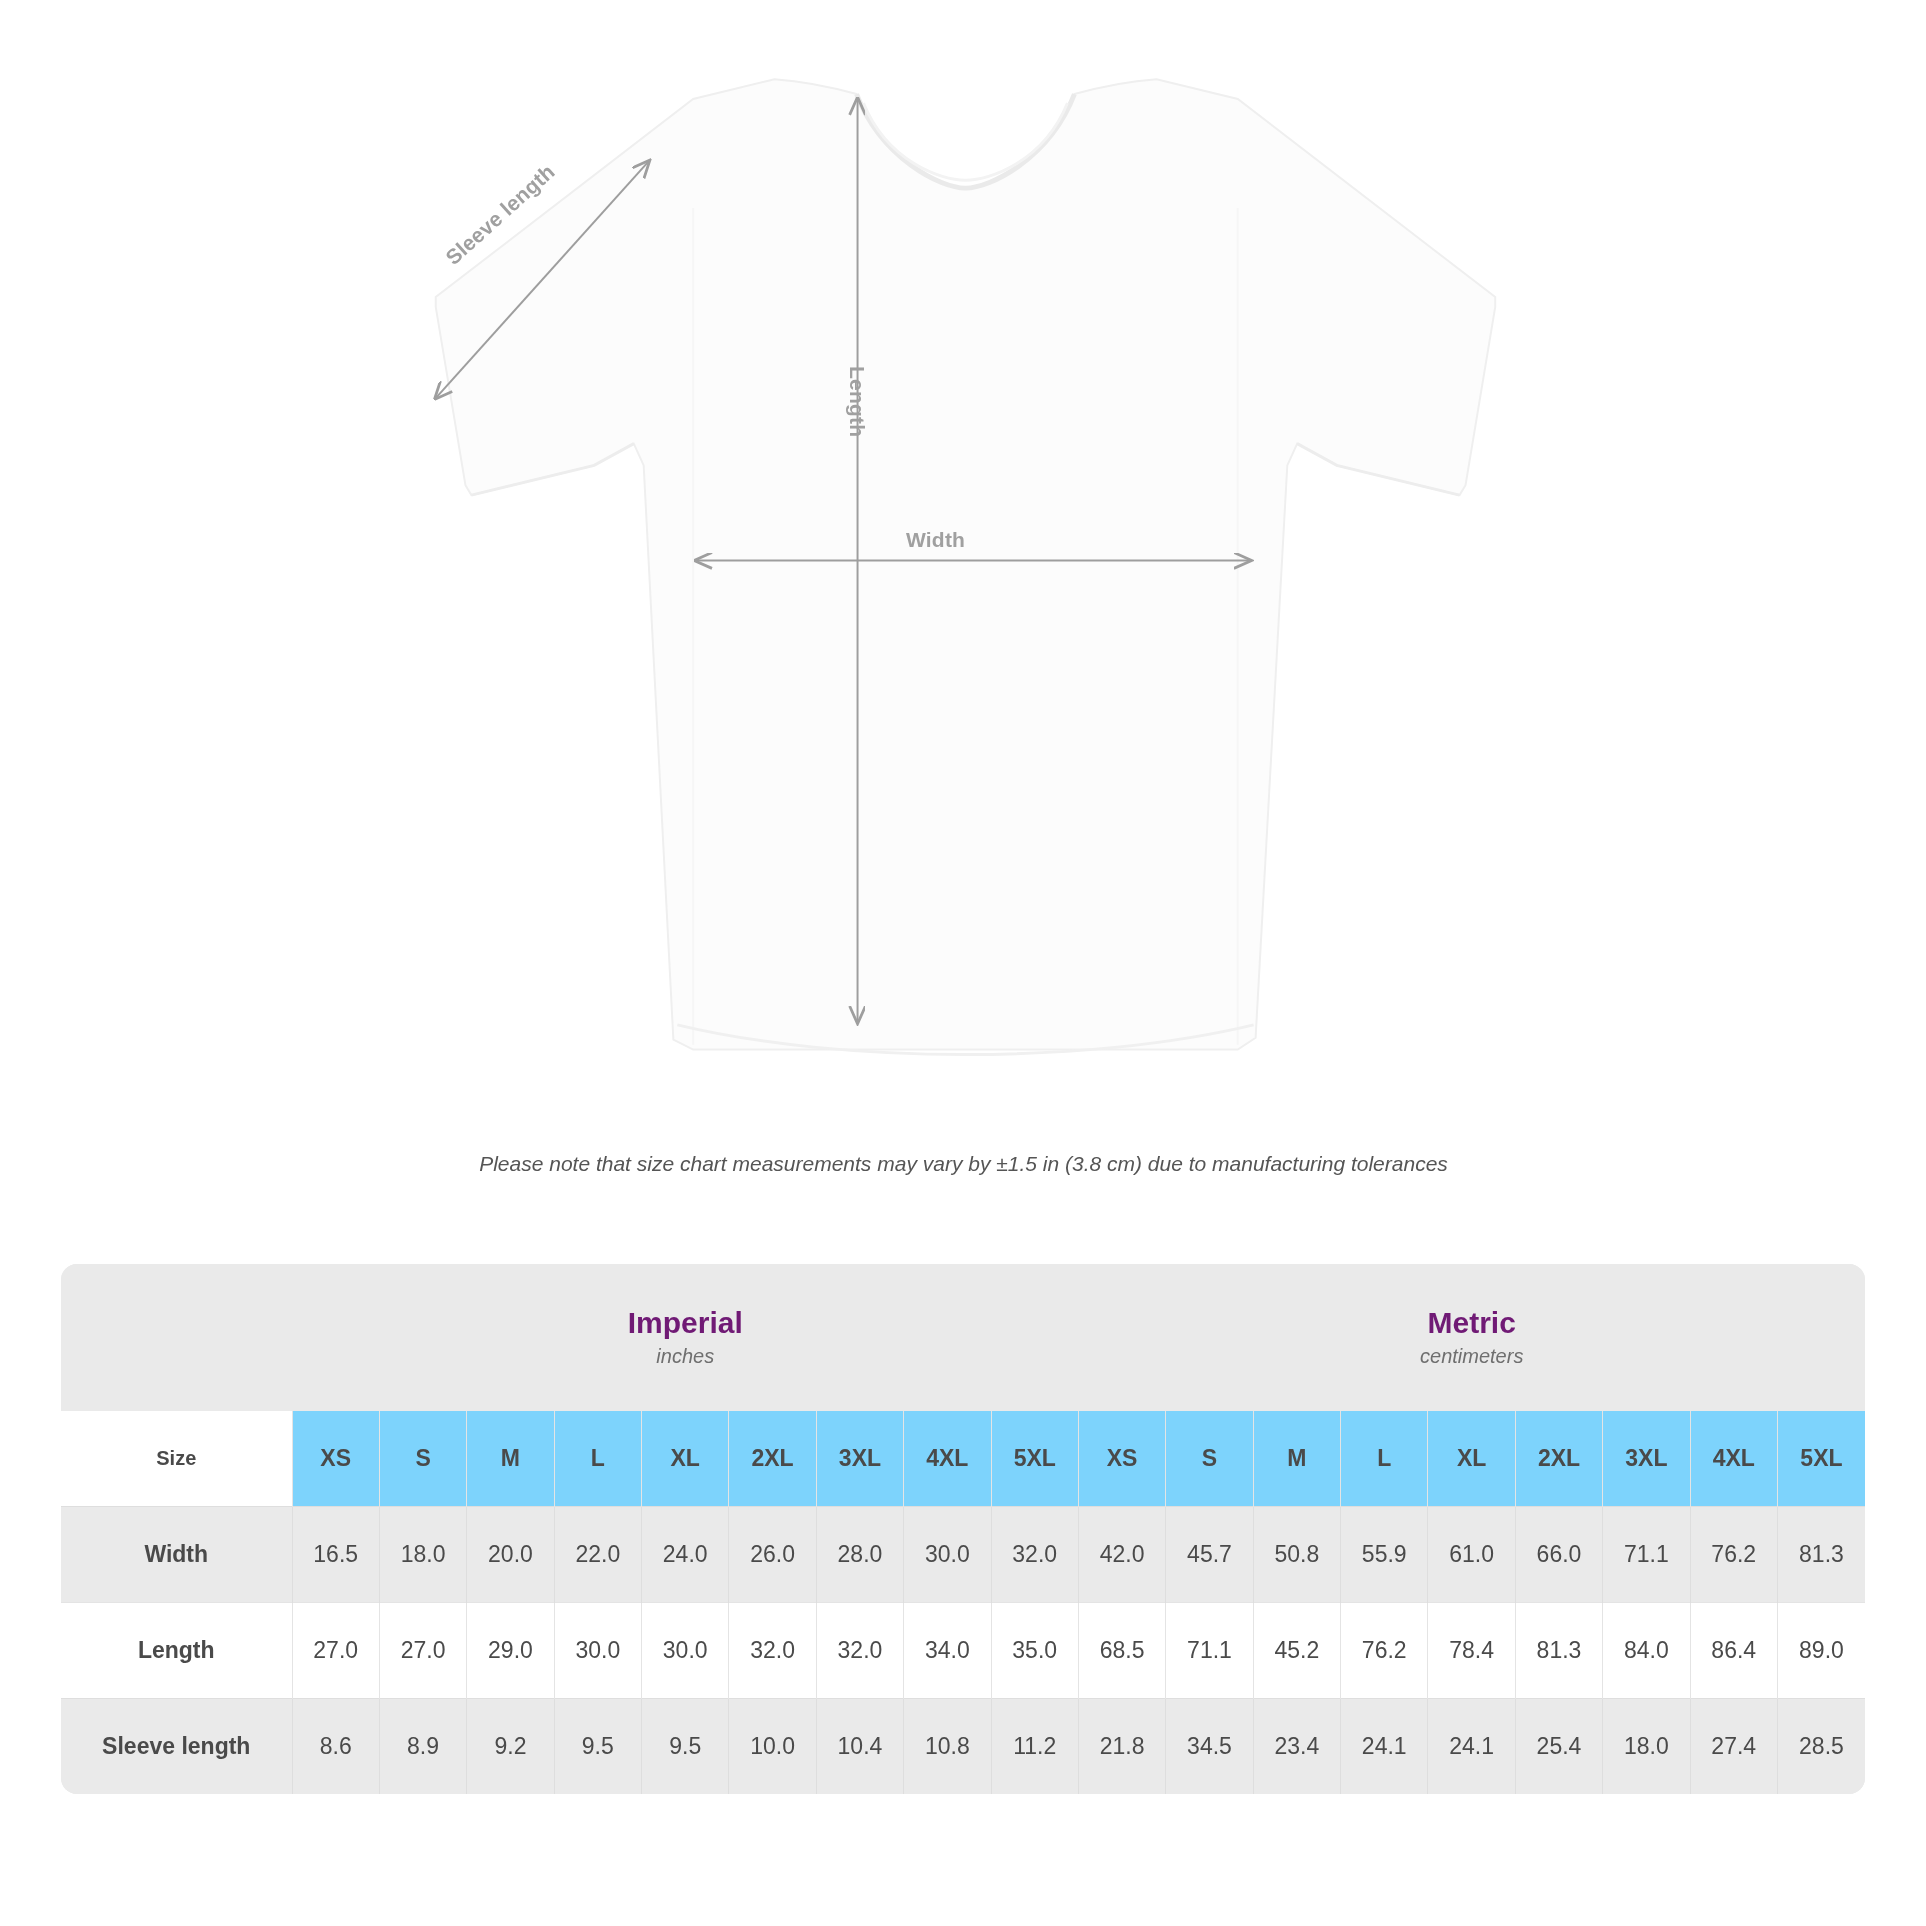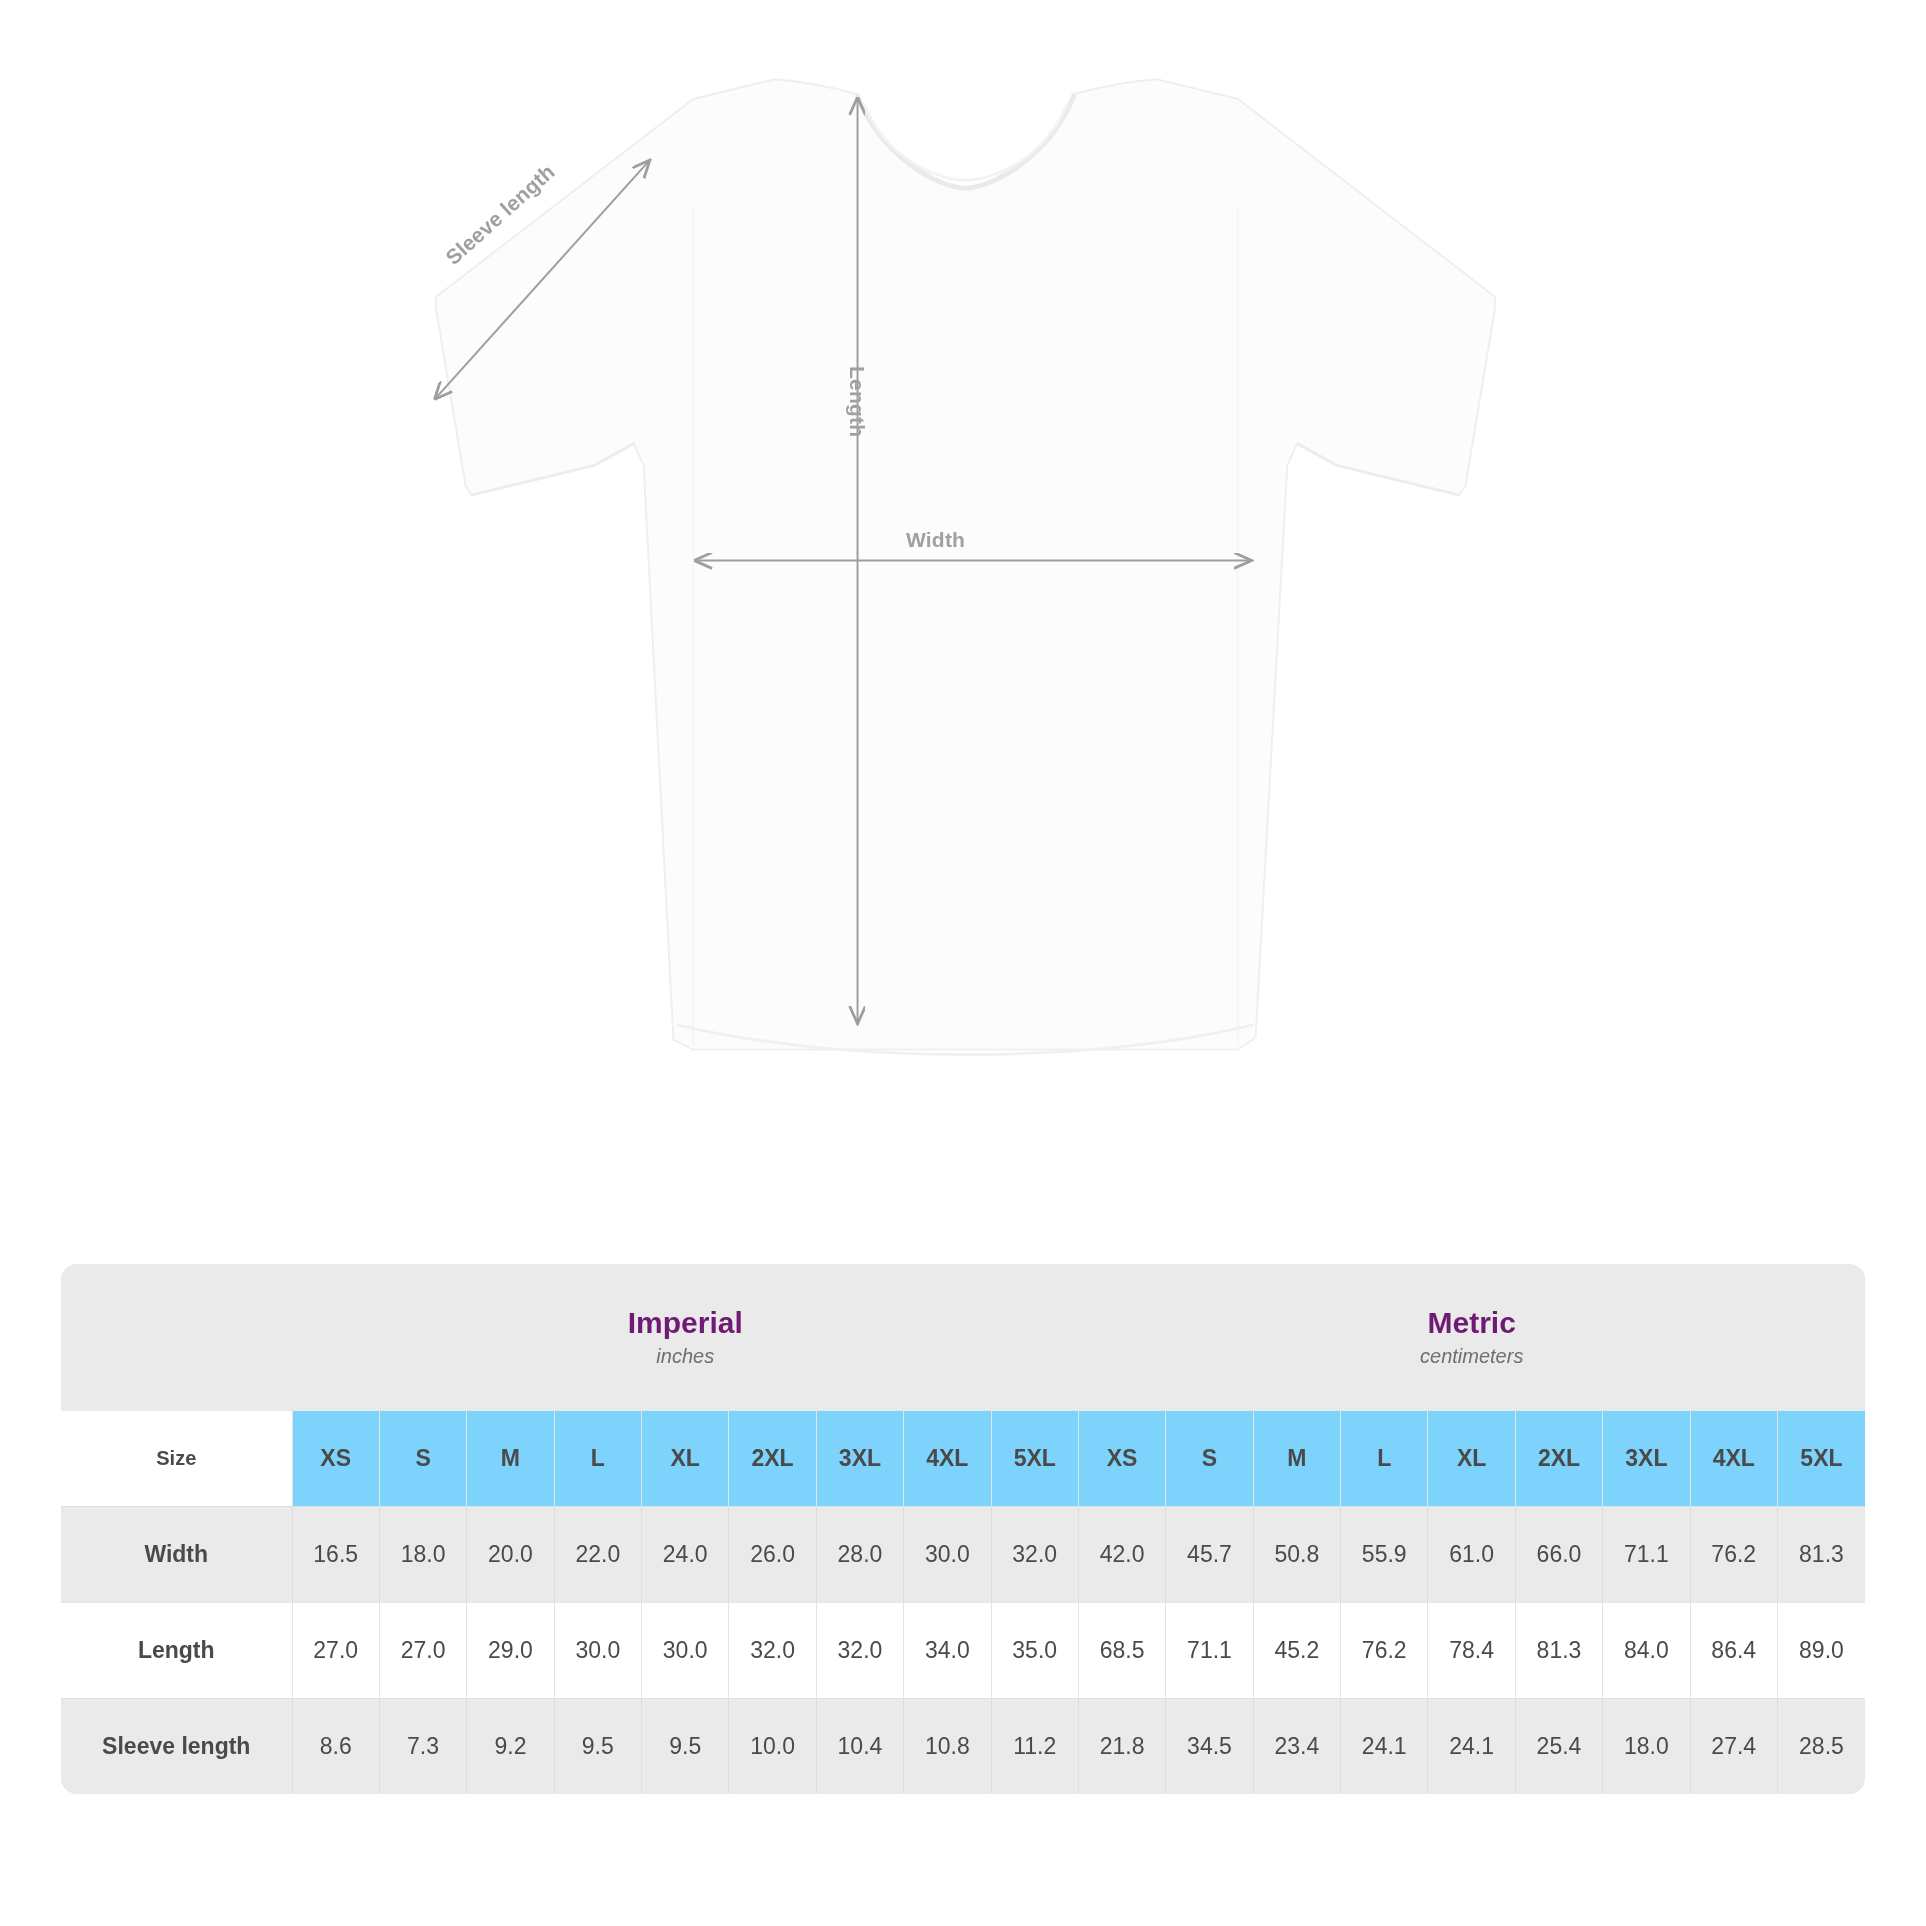--- a/index.html
+++ b/index.html
@@ -216,20 +216,21 @@
 
       <line x1="703" y1="566" x2="1262" y2="566" stroke="#9e9e9e" stroke-width="2" marker-start="url(#arrowStart)" marker-end="url(#arrowEnd)"></line>
     </svg>
 
     <div class="dim-label sleeve">Sleeve length</div>
     <div class="dim-label length">Length</div>
     <div class="dim-label width">Width</div>
   </div>
 
   <div class="title-block">
+    <p class="chart-note">Please note that size chart measurements may vary by ±1.5 in (3.8 cm) due to manufacturing tolerances</p>
   </div>
 
   <div class="table-wrap">
     <table class="size-table">
       <colgroup>
         <col class="col-label">
         <col class="col-val">
           <col class="col-val">
           <col class="col-val">
           <col class="col-val">
@@ -323,21 +324,21 @@
           <td>78.4</td>
           <td>81.3</td>
           <td>84.0</td>
           <td>86.4</td>
           <td>89.0</td>
         </tr>
 
         <tr class="data-row shade">
           <td class="rowhead">Sleeve length</td>
           <td>8.6</td>
-          <td>7.3</td>
+          <td>8.9</td>
           <td>9.2</td>
           <td>9.5</td>
           <td>9.5</td>
           <td>10.0</td>
           <td>10.4</td>
           <td>10.8</td>
           <td>11.2</td>
           <td>21.8</td>
           <td>34.5</td>
           <td>23.4</td>

